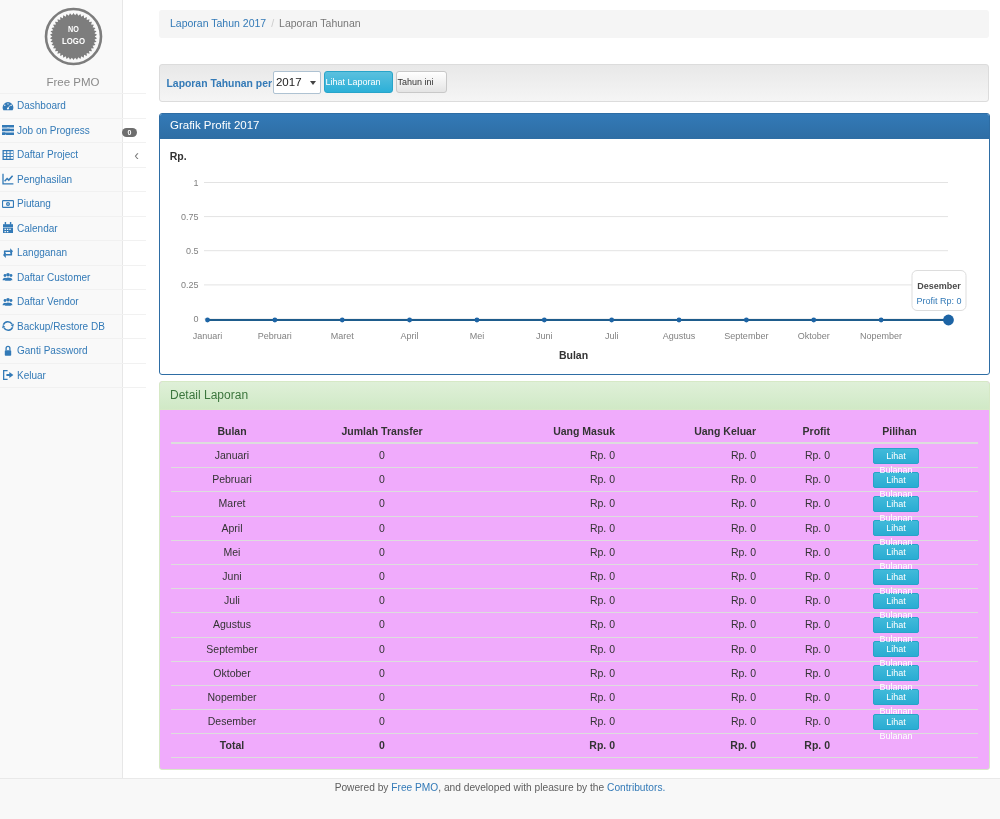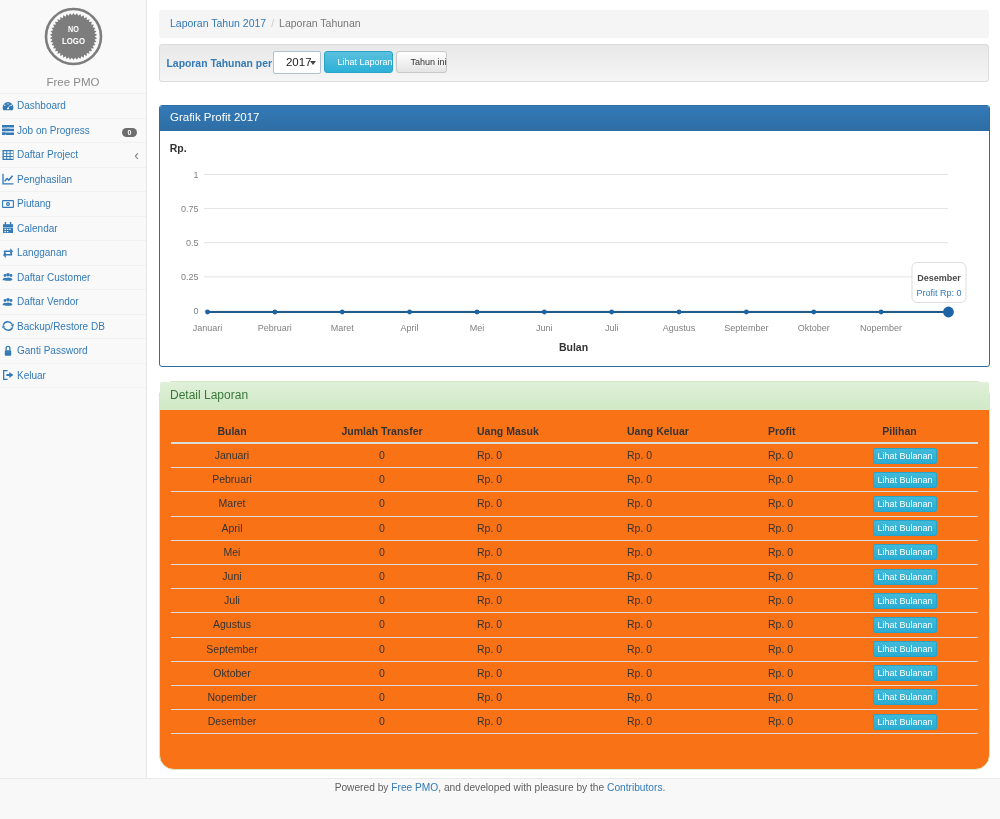--- a/index.html
+++ b/index.html
@@ -1,56 +1,56 @@
 <!DOCTYPE html>
 <html><head>
 <meta charset="utf-8">
 <style>
 * { margin:0; padding:0; box-sizing:border-box; }
 html,body { width:1000px; height:819px; background:#fff; font-family:"Liberation Sans", sans-serif; position:relative; overflow:hidden; }
 a { text-decoration:none; color:#337ab7; }
 
 
-#sidebar { position:absolute; left:0; top:0; width:147px; height:778px; background:#f9f9f9; border-right:1px solid #e7e7e7;text-decoration:underline; }
+#sidebar { position:absolute; left:0; top:0; width:123px; height:778px; background:#f9f9f9; border-right:1px solid #e7e7e7;text-decoration:underline; }
 #logo { position:absolute; left:44px; top:7px; }
 #brand { position:absolute; top:76px; left:0; width:146px; text-align:center; font-size:11.5px; color:#8a8a8a; }
 #menu { position:absolute; top:93px; left:0; width:146px; list-style:none; border-top:1px solid #f1f1f1; }
 #menu li { display:flex; align-items:center; height:24.53px; border-bottom:1px solid #f1f1f1; padding-left:2px; font-size:10px; color:#337ab7; }
 #menu li svg { width:12px; height:12px; margin-right:3px; flex:none; }
 .badge0 { margin-left:auto; margin-right:9px; width:15px; height:9.5px; border-radius:5px; background:#6e6e6e; color:#fff; font-size:7px; font-weight:bold; line-height:9.5px; text-align:center; position:relative; top:2px; }
 .chev { margin-left:auto; margin-right:7px; color:#7a7a7a; font-size:14px; line-height:1; position:relative; top:0.5px; }
 
 
 #crumb { position:absolute; left:159px; top:10px; width:830px; height:28px; background:#f5f5f5; border-radius:3px; font-size:10.5px; line-height:27px; padding-left:11px; color:#777; }
 #crumb .sep { color:#ccc; padding:0 5px; }
 
-#well { position:absolute; left:159px; top:44px; width:830px; height:38px; border:1px solid #dcdcdc; border-radius:3px; background:linear-gradient(to bottom,#e8e8e8 0%,#f5f5f5 100%); display:flex; align-items:center; padding-left:6.5px; }
+#well { position:absolute; left:159px; top:64px; width:830px; height:38px; border:1px solid #dcdcdc; border-radius:3px; background:linear-gradient(to bottom,#e8e8e8 0%,#f5f5f5 100%); display:flex; align-items:center; padding-left:6.5px; }
 #well label { font-size:10.4px; font-weight:bold; color:#337ab7; }
-#sel { margin-left:1px; width:48.5px; height:23px; border:1px solid #aec2d2; border-radius:2px; background:#fff; font-size:11.5px; color:#222; line-height:21px; padding-left:12px; position:relative; top:-0.5px; }
+#sel { margin-left:1px; width:48.5px; height:23px; border:1px solid #aec2d2; border-radius:2px; background:#fff; font-size:11.5px; color:#222; line-height:21px; padding-left:2px; position:relative; top:-0.5px; }
 #sel:after { content:""; position:absolute; right:4.5px; top:9px; border-left:3px solid transparent; border-right:3px solid transparent; border-top:4px solid #444; }
-.btn { height:22px; border-radius:3px; font-size:9px; text-align:right; line-height:20px; position:relative; top:-1px; }
+.btn { height:22px; border-radius:3px; font-size:9px; text-align:left; line-height:20px; position:relative; top:-1px; }
 #btn-lihat { margin-left:3px; width:69px; background:linear-gradient(to bottom,#5bc0de 0%,#2cb0d8 100%); border:1px solid #28a4c9; color:#fff; }
 #btn-tahun { margin-left:3px; width:51px; background:linear-gradient(to bottom,#ffffff 0%,#e4e4e4 100%); border:1px solid #c8c8c8; color:#333; }
 
 
-#p1 { position:absolute; left:159px; top:105px; width:831px; height:262px; border:1px solid #2e6da4; border-radius:3px; background:#fff; }
+#p1 { position:absolute; left:159px; top:113px; width:831px; height:262px; border:1px solid #2e6da4; border-radius:3px; background:#fff; }
 #p1 .hd { height:25px; background:linear-gradient(to bottom,#337ab7 0%,#2e6da4 100%); border-radius:2px 2px 0 0; color:#fff; font-size:11.5px; line-height:23.5px; padding-left:10px; }
 #p1 .bd { position:relative; height:235px; }
 
 
-#p2 { position:absolute; left:159px; top:381px; width:831px; height:389px; border:1px solid #d6e9c6; border-radius:15px; background:#f97316; }
+#p2 { position:absolute; left:159px; top:381px; width:831px; height:389px; border:1px solid #d6e9c6; border-radius:3px; background:#f0abfc; }
 #p2 .hd { height:28px; background:linear-gradient(to bottom,#dff0d8 0%,#d0e9c6 100%); border-radius:2px 2px 0 0; color:#3c763d; font-size:12px; line-height:26.5px; padding-left:10px; border-bottom:1px solid #d6e9c6; }
 #p2 .bd { padding:11px; }
 table { width:100%; border-collapse:collapse; table-layout:fixed; font-size:10.5px; color:#333; }
 th { padding:3px 6px; line-height:15px; border-bottom:2px solid #ddd; font-weight:bold; }
 td { padding:4.05px 6px; line-height:15px; border-bottom:1px solid #ddd; }
 .c { text-align:center; }
-.r { text-align:left; }
+.r { text-align:right; }
 td.bt { padding:3.6px 0; }
-.btn-b { display:block; width:64px; height:16px; margin-left:37px; background:linear-gradient(to bottom,#41bada 0%,#2aacd3 100%); border:1px solid #28a4c9; border-radius:2px; color:#fff; font-size:9px; line-height:14px; text-align:center; }
+.btn-b { display:block; width:46px; height:16px; margin-left:37px; background:linear-gradient(to bottom,#41bada 0%,#2aacd3 100%); border:1px solid #28a4c9; border-radius:2px; color:#fff; font-size:9px; line-height:14px; text-align:center; }
 tr.tot td { font-weight:bold; }
 
 
 #footer { position:absolute; left:0; top:778px; width:1000px; height:41px; background:#f8f8f8; border-top:1px solid #e9e9e9; text-align:center; font-size:10.2px; color:#5e5e5e; padding-top:3px; }
 </style>
 </head>
 <body>
 
 <div id="sidebar">
   <svg id="logo" width="59" height="59" viewBox="0 0 59 59">
@@ -325,18 +325,26 @@
           <tr>
             <td class="c">Desember</td>
             <td class="c">0</td>
             <td class="r">Rp. 0</td>
             <td class="r">Rp. 0</td>
             <td class="r">Rp. 0</td>
             <td class="bt">
               <span class="btn-b">Lihat Bulanan</span>
             </td>
           </tr>
+          <tr class="tot">
+            <td class="c">Total</td>
+            <td class="c">0</td>
+            <td class="r">Rp. 0</td>
+            <td class="r">Rp. 0</td>
+            <td class="r">Rp. 0</td>
+            <td></td>
+          </tr>
         </tbody>
     </table>
   </div>
 </div>
 
 <div id="footer">Powered by <a>Free PMO</a>, and developed with pleasure by the <a>Contributors.</a></div>
 
 </body></html>

